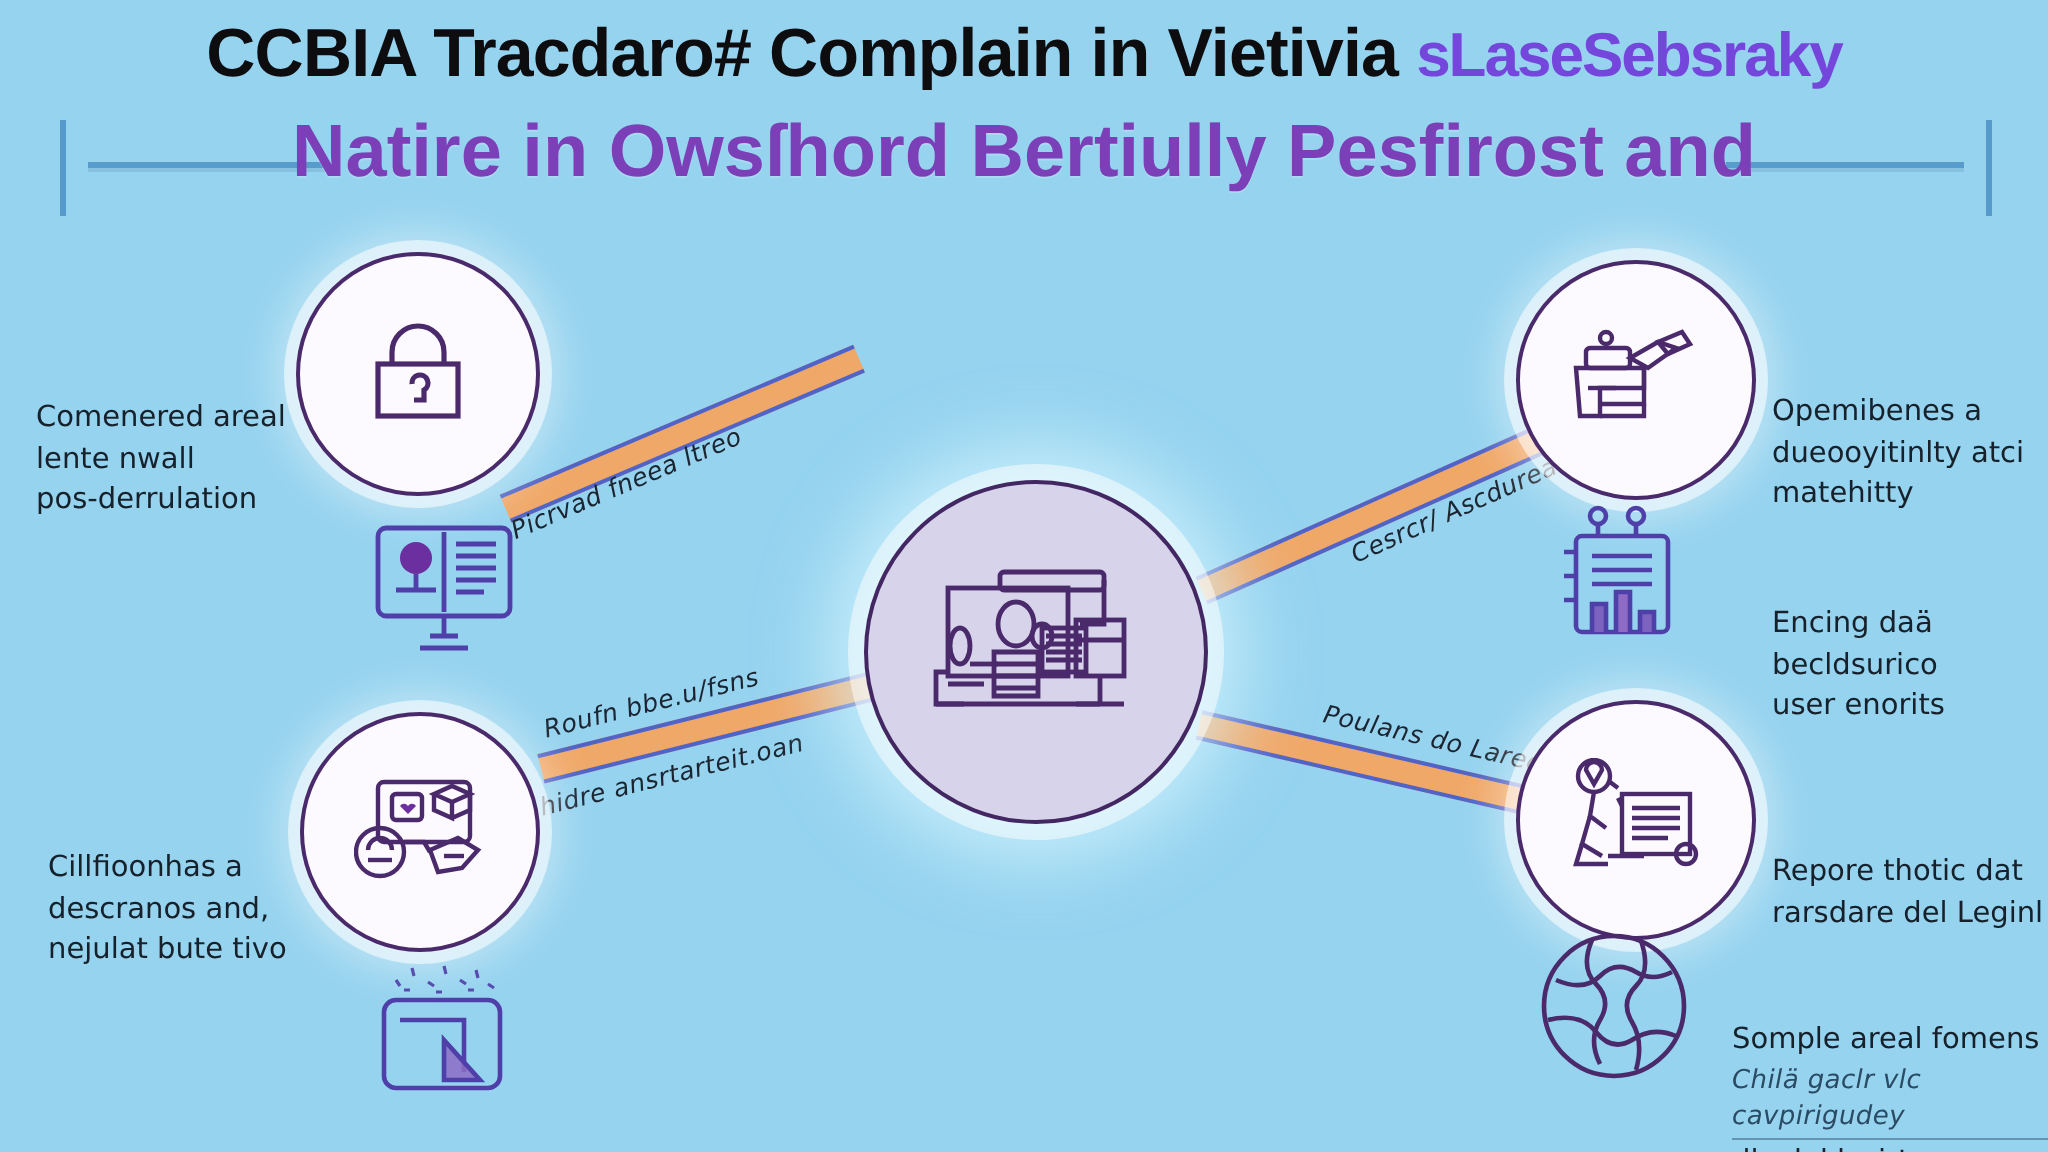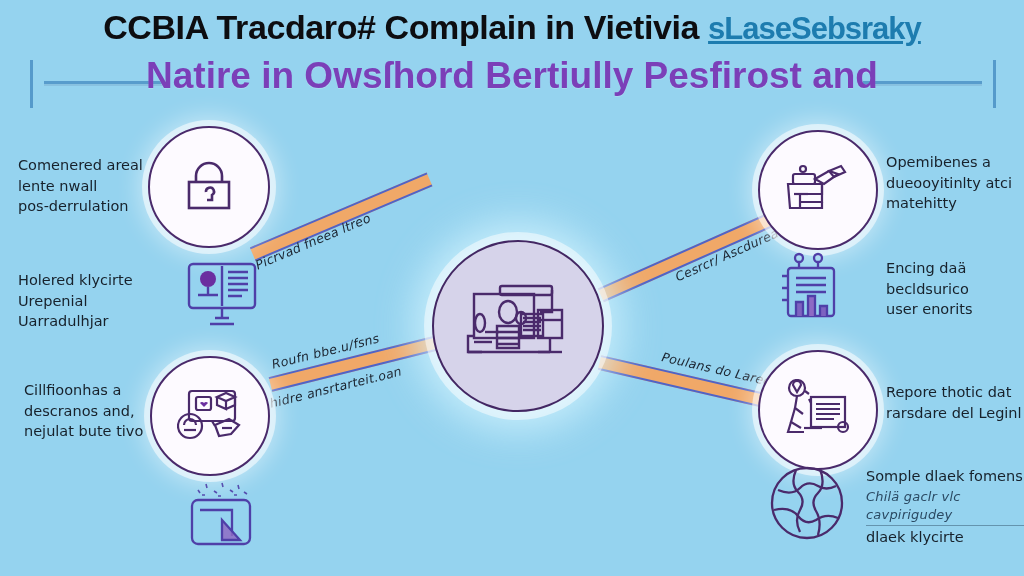--- a/index.html
+++ b/index.html
@@ -11,21 +11,21 @@
   }
   #stage{position:absolute;inset:0;width:1024px;height:576px;}
 
   
   .header{position:absolute;left:0;top:0;width:1024px;height:136px;}
   .title{
     position:absolute;left:0;top:8px;width:1024px;text-align:center;
     font-size:34px;font-weight:bold;color:#0d0d10;letter-spacing:-0.4px;
     white-space:nowrap;
   }
-  .title .faded{color:#0369a1;opacity:.82;letter-spacing:-1px;font-size:31px;text-decoration:underline;}
+  .title .faded{color:#6d28d9;opacity:.82;letter-spacing:-1px;font-size:31px;}
   .subtitle{
     position:absolute;left:0;top:54px;width:1024px;text-align:center;
     font-size:37px;font-weight:bold;color:#7b3fb8;line-height:1.19;
     text-shadow:0 1px 0 rgba(255,255,255,.18);
   }
   .subtitle .l2{display:block;}
   .bracket{position:absolute;top:60px;height:48px;}
   .bracket .vbar{position:absolute;top:0;width:3px;height:48px;background:#4a8fc4;opacity:.85;}
   .bracket .hbar{position:absolute;top:21px;height:3px;background:#4a8fc4;opacity:.8;
     box-shadow:0 2px 0 rgba(120,170,205,.55);}
@@ -44,21 +44,21 @@
   .node.hub{background:#d6d3ea;border-color:#432763;
     box-shadow:0 0 0 8px rgba(255,255,255,.5),0 0 38px 18px rgba(215,245,255,.75);}
   .node svg{display:block;}
 
   
   .sicon{position:absolute;}
   .sicon svg{display:block;}
 
   
   .cap{position:absolute;color:#17212b;font-size:14.5px;line-height:1.42;
-    font-family:"DejaVu Sans",sans-serif;}
+    font-family:"DejaVu Sans",sans-serif;margin-top:44px;}
   .cap.r{text-align:left;}
   .cap .sub{display:block;color:#2b4a63;font-style:italic;font-size:13px;
     letter-spacing:.2px;border-bottom:1px solid rgba(40,70,95,.45);
     padding-bottom:1px;margin:1px 0;}
 
   
   .conn{position:absolute;transform-origin:0 50%;height:11px;}
   .conn .band{position:absolute;left:0;top:0;width:100%;height:100%;
     background:#f0a868;border-top:2px solid #4f63c8;border-bottom:2px solid #4f63c8;}
   .connlabel{position:absolute;transform-origin:0 50%;white-space:nowrap;
@@ -145,22 +145,20 @@
   <div class="sicon" style="left:184px;top:258px;">
     <svg width="76" height="76" viewBox="0 0 76 76" fill="none" stroke="#4f3fa8" stroke-width="2.4">
       <rect x="5" y="6" width="66" height="44" rx="4"></rect>
       <circle cx="24" cy="21" r="8" fill="#6b2fa0" stroke="none"></circle>
       <path d="M24 29 v8 M14 37 h20"></path>
       <path d="M44 14 h20 M44 20 h20 M44 26 h20 M44 32 h20 M44 38 h14"></path>
       <path d="M38 8 v40"></path>
       <path d="M38 50 v10 M26 66 h24 M31 60 h14"></path>
     </svg>
   </div>
-  <div class="cap" style="left:18px;top:270px;width:162px;white-space:pre-line;">Holered klycirte
-Urepenial Uarradulhjar</div>
 
   <div class="node" style="left:150px;top:356px;width:116px;height:116px;">
     <svg width="66" height="58" viewBox="0 0 66 58" fill="none" stroke="#4a2a6b" stroke-width="2.2">
       <rect x="12" y="4" width="46" height="30" rx="3"></rect>
       <rect x="19" y="10" width="15" height="13" rx="2"></rect>
       <path d="M23 16 a2.4 2.4 0 0 1 4 0 a2.4 2.4 0 0 1 4 0 l-4 4 z" fill="#6b2fa0" stroke="none"></path>
       <path d="M40 10 l9 -4 l9 4 l-9 4 z"></path>
       <path d="M40 10 v8 l9 4 v-8 M58 10 v8 l-9 4"></path>
       <circle cx="13" cy="39" r="12"></circle>
       <path d="M7 38 a6 6 0 0 1 12 0"></path>
@@ -239,18 +237,18 @@
   <div class="sicon" style="left:766px;top:462px;">
     <svg width="82" height="82" viewBox="0 0 82 82" fill="none" stroke="#4a2a6b" stroke-width="2.3">
       <circle cx="41" cy="41" r="35"></circle>
       <path d="M12 28 q14 6 22 -2 q8 -8 18 -2 q8 5 18 0"></path>
       <path d="M8 48 q16 -4 24 6 q8 10 18 4 q10 -7 22 -2"></path>
       <path d="M30 8 q-6 14 2 22 q8 8 2 18 q-6 10 0 22"></path>
       <path d="M54 7 q6 16 -2 24 q-8 8 -2 18 q6 10 2 24"></path>
     </svg>
   </div>
   <div class="cap r" style="left:866px;top:466px;width:162px;">
-    <span>Somple dlaek fomens</span>
+    <span>Somple areal fomens</span>
     <span class="sub">Chilä gaclr vlc cavpirigudey</span>
     <span>dlaek klycirte</span>
   </div>
 
 </div>
 
 </body></html>

